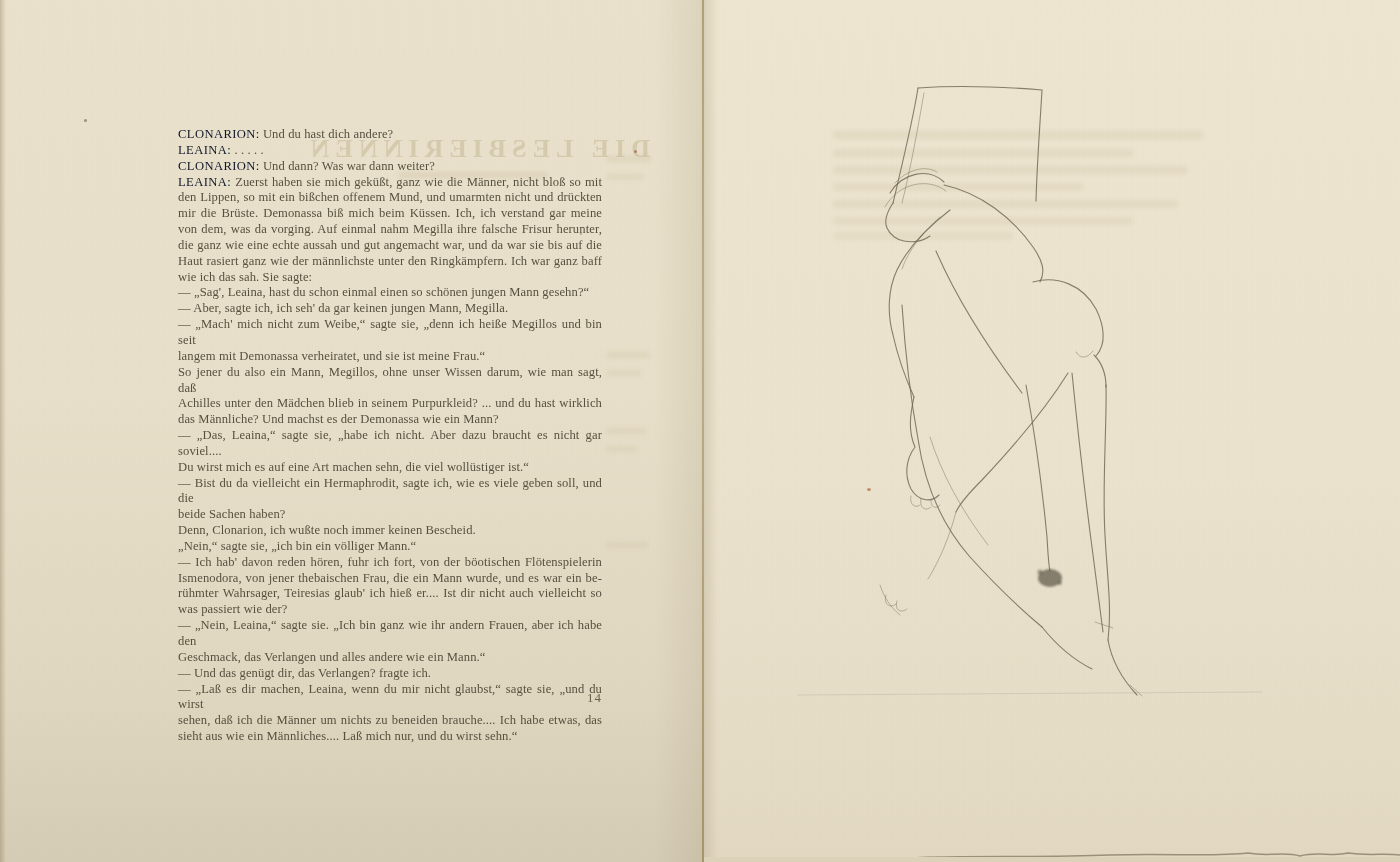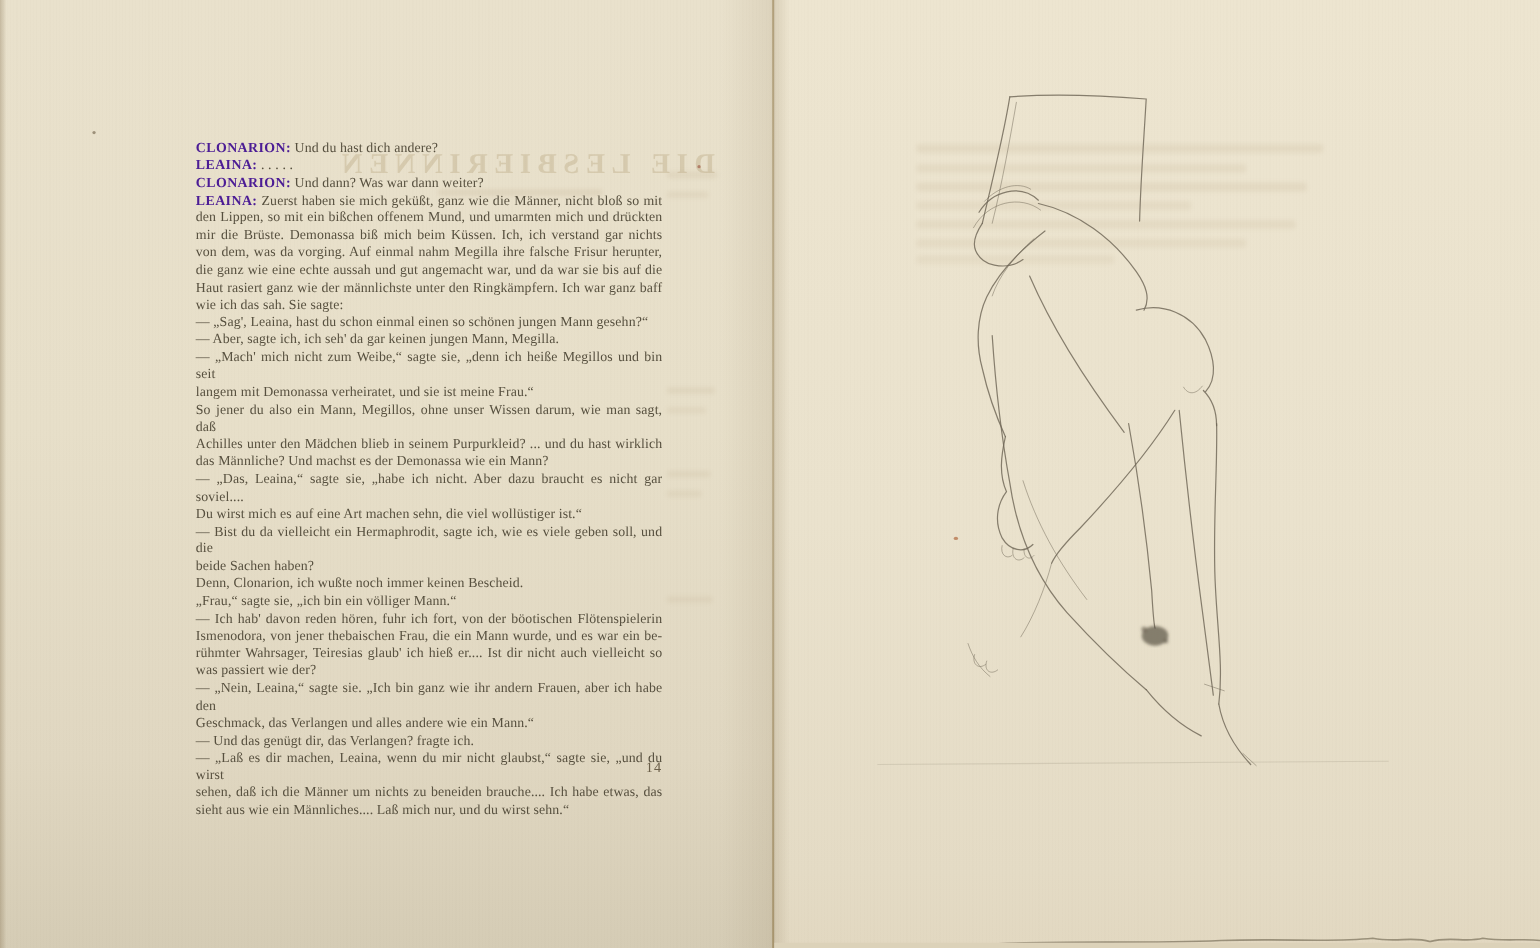--- a/index.html
+++ b/index.html
@@ -20,21 +20,21 @@
     background:linear-gradient(90deg,rgba(120,100,65,.16) 0,rgba(120,100,65,0) 14px);}
   .texture{position:absolute;inset:0;pointer-events:none;opacity:.5;
     background:repeating-linear-gradient(90deg,rgba(90,75,50,.022) 0 1px,rgba(0,0,0,0) 1px 3px);}
   .gutter-line{position:absolute;top:0;left:702px;width:2px;height:862px;
     background:linear-gradient(180deg,rgba(146,122,74,.55),rgba(146,122,74,.38) 40%,rgba(146,122,74,.6));}
   
   .text-block{position:absolute;left:178px;top:127px;width:424px;
     font-size:12.6px;line-height:15.85px;color:#57503f;letter-spacing:.1px;}
   .line{white-space:normal;}
   .line.j{text-align:justify;text-align-last:justify;-moz-text-align-last:justify;}
-  .speaker{font-weight:bold;color:#4c1d95;letter-spacing:.4px;margin-top:40px;}
+  .speaker{font-weight:normal;color:#0f172a;letter-spacing:.4px;margin-top:40px;}
   .page-number{position:absolute;left:178px;top:690px;width:424px;text-align:right;
     font-size:13px;color:#6b5f49;letter-spacing:1px;}
   
   .ghost-title{position:absolute;left:340px;top:134px;width:310px;
     font-weight:bold;font-size:26px;letter-spacing:6px;color:rgba(164,138,92,.26);
     transform:scaleX(-1);filter:blur(.7px);white-space:nowrap;}
   .ghost-bar{position:absolute;background:#a8906a;border-radius:3px;
     filter:blur(2px);pointer-events:none;}
   
   .sketch{position:absolute;left:790px;top:55px;}
@@ -66,39 +66,39 @@
   <div class="ghost-bar" style="left:606px;top:370px;width:36px;height:6px;opacity:.10"></div>
   <div class="ghost-bar" style="left:606px;top:428px;width:40px;height:6px;opacity:.11"></div>
   <div class="ghost-bar" style="left:606px;top:446px;width:32px;height:6px;opacity:.10"></div>
   <div class="ghost-bar" style="left:606px;top:542px;width:42px;height:6px;opacity:.11"></div>
 
   <div class="text-block">
       <div class="line"><span class="speaker">CLONARION:</span> <span>Und du hast dich andere?</span></div>
       <div class="line"><span class="speaker">LEAINA:</span> <span>. . . . .</span></div>
       <div class="line"><span class="speaker">CLONARION:</span> <span>Und dann?  Was war dann weiter?</span></div>
       <div class="line j"><span class="speaker">LEAINA:</span> <span>Zuerst haben sie mich geküßt, ganz wie die Männer, nicht bloß so mit</span></div>
-      <div class="line j"><span>den Lippen, so mit ein bißchen offenem Mund, und umarmten mich und drückten</span></div>
-      <div class="line j"><span>mir die Brüste.  Demonassa biß mich beim Küssen.  Ich, ich verstand gar nichts</span></div>
+      <div class="line j"><span>den Lippen, so mit ein bißchen offenem Mund, und umarmten nicht und drückten</span></div>
+      <div class="line j"><span>mir die Brüste.  Demonassa biß mich beim Küssen.  Ich, ich verstand gar meine</span></div>
       <div class="line j"><span>von dem, was da vorging.  Auf einmal nahm Megilla ihre falsche Frisur herunter,</span></div>
       <div class="line j"><span>die ganz wie eine echte aussah und gut angemacht war, und da war sie bis auf die</span></div>
       <div class="line j"><span>Haut rasiert ganz wie der männlichste unter den Ringkämpfern.  Ich war ganz baff</span></div>
       <div class="line"><span>wie ich das sah.   Sie sagte:</span></div>
       <div class="line"><span>—  „Sag', Leaina, hast du schon einmal einen so schönen jungen Mann gesehn?“</span></div>
       <div class="line"><span>—  Aber, sagte ich, ich seh' da gar keinen jungen Mann, Megilla.</span></div>
       <div class="line j"><span>—  „Mach' mich nicht zum Weibe,“ sagte sie, „denn ich heiße Megillos und bin seit</span></div>
       <div class="line"><span>langem mit Demonassa verheiratet, und sie ist meine Frau.“</span></div>
       <div class="line j"><span>So jener du also ein Mann, Megillos, ohne unser Wissen darum, wie man sagt, daß</span></div>
       <div class="line j"><span>Achilles unter den Mädchen blieb in seinem Purpurkleid? ... und du hast wirklich</span></div>
       <div class="line"><span>das Männliche?  Und machst es der Demonassa wie ein Mann?</span></div>
       <div class="line j"><span>—  „Das, Leaina,“ sagte sie, „habe ich nicht.  Aber dazu braucht es nicht gar soviel....</span></div>
       <div class="line"><span>Du wirst mich es auf eine Art machen sehn, die viel wollüstiger ist.“</span></div>
       <div class="line j"><span>—  Bist du da vielleicht ein Hermaphrodit, sagte ich, wie es viele geben soll, und die</span></div>
       <div class="line"><span>beide Sachen haben?</span></div>
       <div class="line"><span>Denn, Clonarion, ich wußte noch immer keinen Bescheid.</span></div>
-      <div class="line"><span>„Frau,“ sagte sie, „ich bin ein völliger Mann.“</span></div>
+      <div class="line"><span>„Nein,“ sagte sie, „ich bin ein völliger Mann.“</span></div>
       <div class="line j"><span>—  Ich hab' davon reden hören, fuhr ich fort, von der böotischen Flötenspielerin</span></div>
       <div class="line j"><span>Ismenodora, von jener thebaischen Frau, die ein Mann wurde, und es war ein be-</span></div>
       <div class="line j"><span>rühmter Wahrsager, Teiresias glaub' ich hieß er....  Ist dir nicht auch vielleicht so</span></div>
       <div class="line"><span>was passiert wie der?</span></div>
       <div class="line j"><span>—  „Nein, Leaina,“ sagte sie.  „Ich bin ganz wie ihr andern Frauen, aber ich habe den</span></div>
       <div class="line"><span>Geschmack, das Verlangen und alles andere wie ein Mann.“</span></div>
       <div class="line"><span>—  Und das genügt dir, das Verlangen? fragte ich.</span></div>
       <div class="line j"><span>—  „Laß es dir machen, Leaina, wenn du mir nicht glaubst,“ sagte sie, „und du wirst</span></div>
       <div class="line j"><span>sehen, daß ich die Männer um nichts zu beneiden brauche....  Ich habe etwas, das</span></div>
       <div class="line"><span>sieht aus wie ein Männliches....  Laß mich nur, und du wirst sehn.“</span></div>

